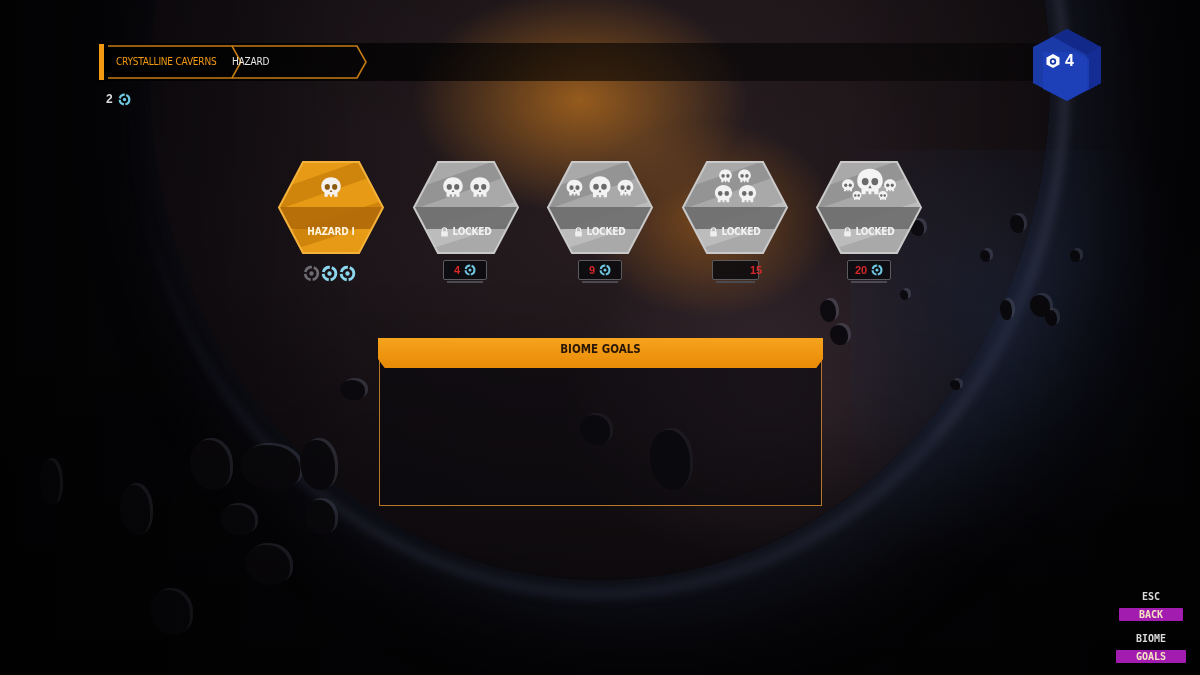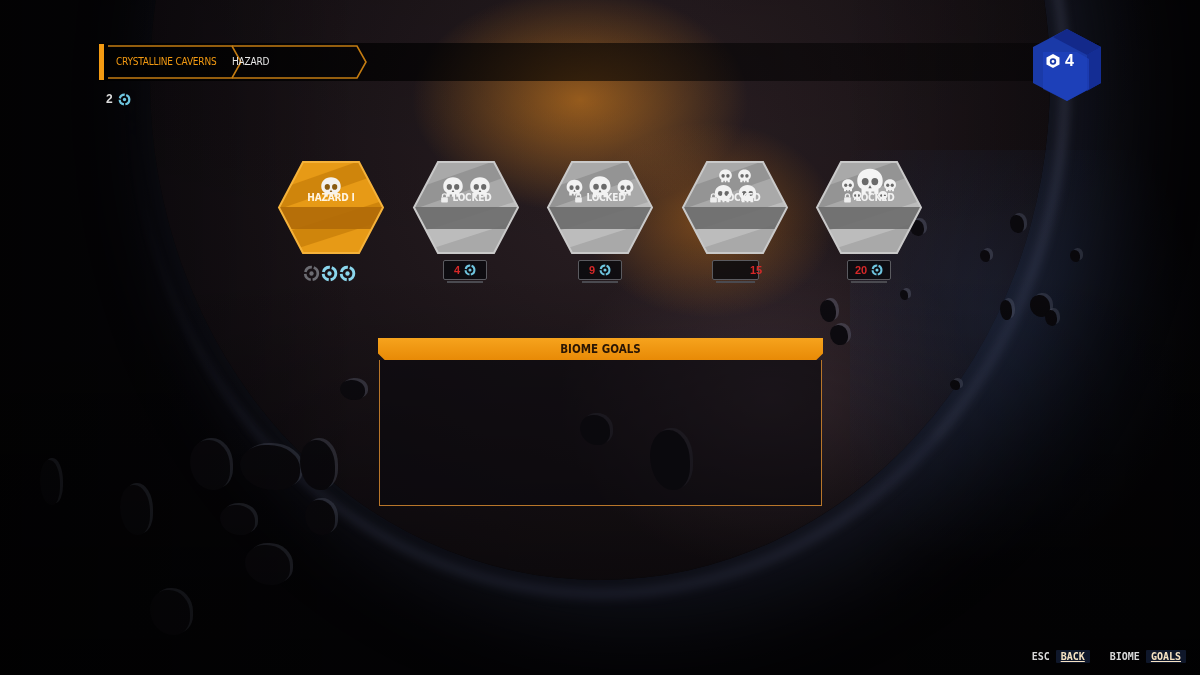--- a/index.html
+++ b/index.html
@@ -63,62 +63,62 @@
   .cube-label {
     position: absolute; left: 1045px; top: 52px; display: flex; align-items: center; gap: 4px;
     font-size: 16px; font-weight: bold; color: #fff;
   }
 
   
   .hex-item { position: absolute; top: 160px; width: 108px; height: 95px; cursor: pointer; }
   .hex-item svg.hexbg { position: absolute; inset: 0; }
   .skulls { position: absolute; left: 0; right: 0; top: 8px; height: 40px; display: flex; justify-content: center; align-items: center; }
   .hex-label {
-    position: absolute; left: 0; right: 0; top: 32px; text-align: center;
+    position: absolute; left: 0; right: 0; top: 66px; text-align: center;
     font-family: "DejaVu Sans Condensed", "DejaVu Sans", sans-serif; font-weight: bold; font-size: 10px;
     color: #f2f2f2; letter-spacing: -0.2px; display: flex; justify-content: center; align-items: flex-end; gap: 3px;
   }
   .hex-item.active .hex-label { color: #fff4e0; }
 
   .cost-box {
     position: absolute; top: 260px; width: 44px; height: 20px;
     background: rgba(10,10,14,0.85); border: 1.5px solid #5b5b60; border-radius: 2px;
     display: flex; align-items: center; justify-content: center; gap: 4px;
     font-size: 11px; font-weight: bold; color: #d62828;
   }
   .cost-box::after {
     content: ""; position: absolute; left: 3px; right: 3px; bottom: -4px; height: 2px; background: #4a4a50;
   }
   .earned { position: absolute; top: 265px; left: 303px; display: flex; gap: 1px; }
 
   
   .panel { position: absolute; left: 378px; top: 338px; width: 445px; height: 168px; }
   .panel-head {
-    position: absolute; left: 0; top: 0; width: 445px; height: 22px;
+    position: absolute; left: 0; top: 0; width: 445px; height: 30px;
     background: linear-gradient(180deg, #f6a31d, #e88a06);
     clip-path: polygon(0 0, 100% 0, 100% 70%, 98.5% 100%, 1.5% 100%, 0 70%);
     text-align: center; line-height: 22px;
     font-family: "DejaVu Sans Condensed", "DejaVu Sans", sans-serif; font-weight: bold; font-size: 11.5px; color: #2a1604;
   }
   .panel-body {
     position: absolute; left: 1px; top: 22px; width: 443px; height: 146px;
     background: rgba(12,10,14,0.62);
     border: 1.5px solid #b8762a; border-top: none;
   }
   .panel-text {
     position: absolute; left: 22px; top: 34px; width: 400px;
     font-family: "DejaVu Sans Mono", "Liberation Mono", monospace; font-size: 10.6px; line-height: 13px; color: #e6e6e6;
   }
   .inline-token { display: inline-block; vertical-align: -2px; margin: 0 1px; }
 
   
   .hints { position: absolute; right: 14px; bottom: 12px; display: flex; align-items: center; gap: 6px;
-    font-family: "DejaVu Sans Mono", monospace; font-size: 10px; font-weight: bold; }
+    font-family: "DejaVu Sans Mono", monospace; font-size: 10px; font-weight: bold; flex-direction: column; }
   .key { color: #dadada; }
-  .hint-btn { background: #0f172a; color: #f5e2c2; padding: 1px 5px; border-radius: 1px; cursor: pointer; text-decoration: underline; }
+  .hint-btn { background: #a21caf; color: #f5e2c2; padding: 1px 20px; border-radius: 1px; cursor: pointer; }
   .gap { width: 8px; }
 </style>
 </head>
 <body>
 
 <div class="bg">
   <div class="planet"></div>
   <div class="rim"></div>
   <div class="nebula"></div>
   <div>

